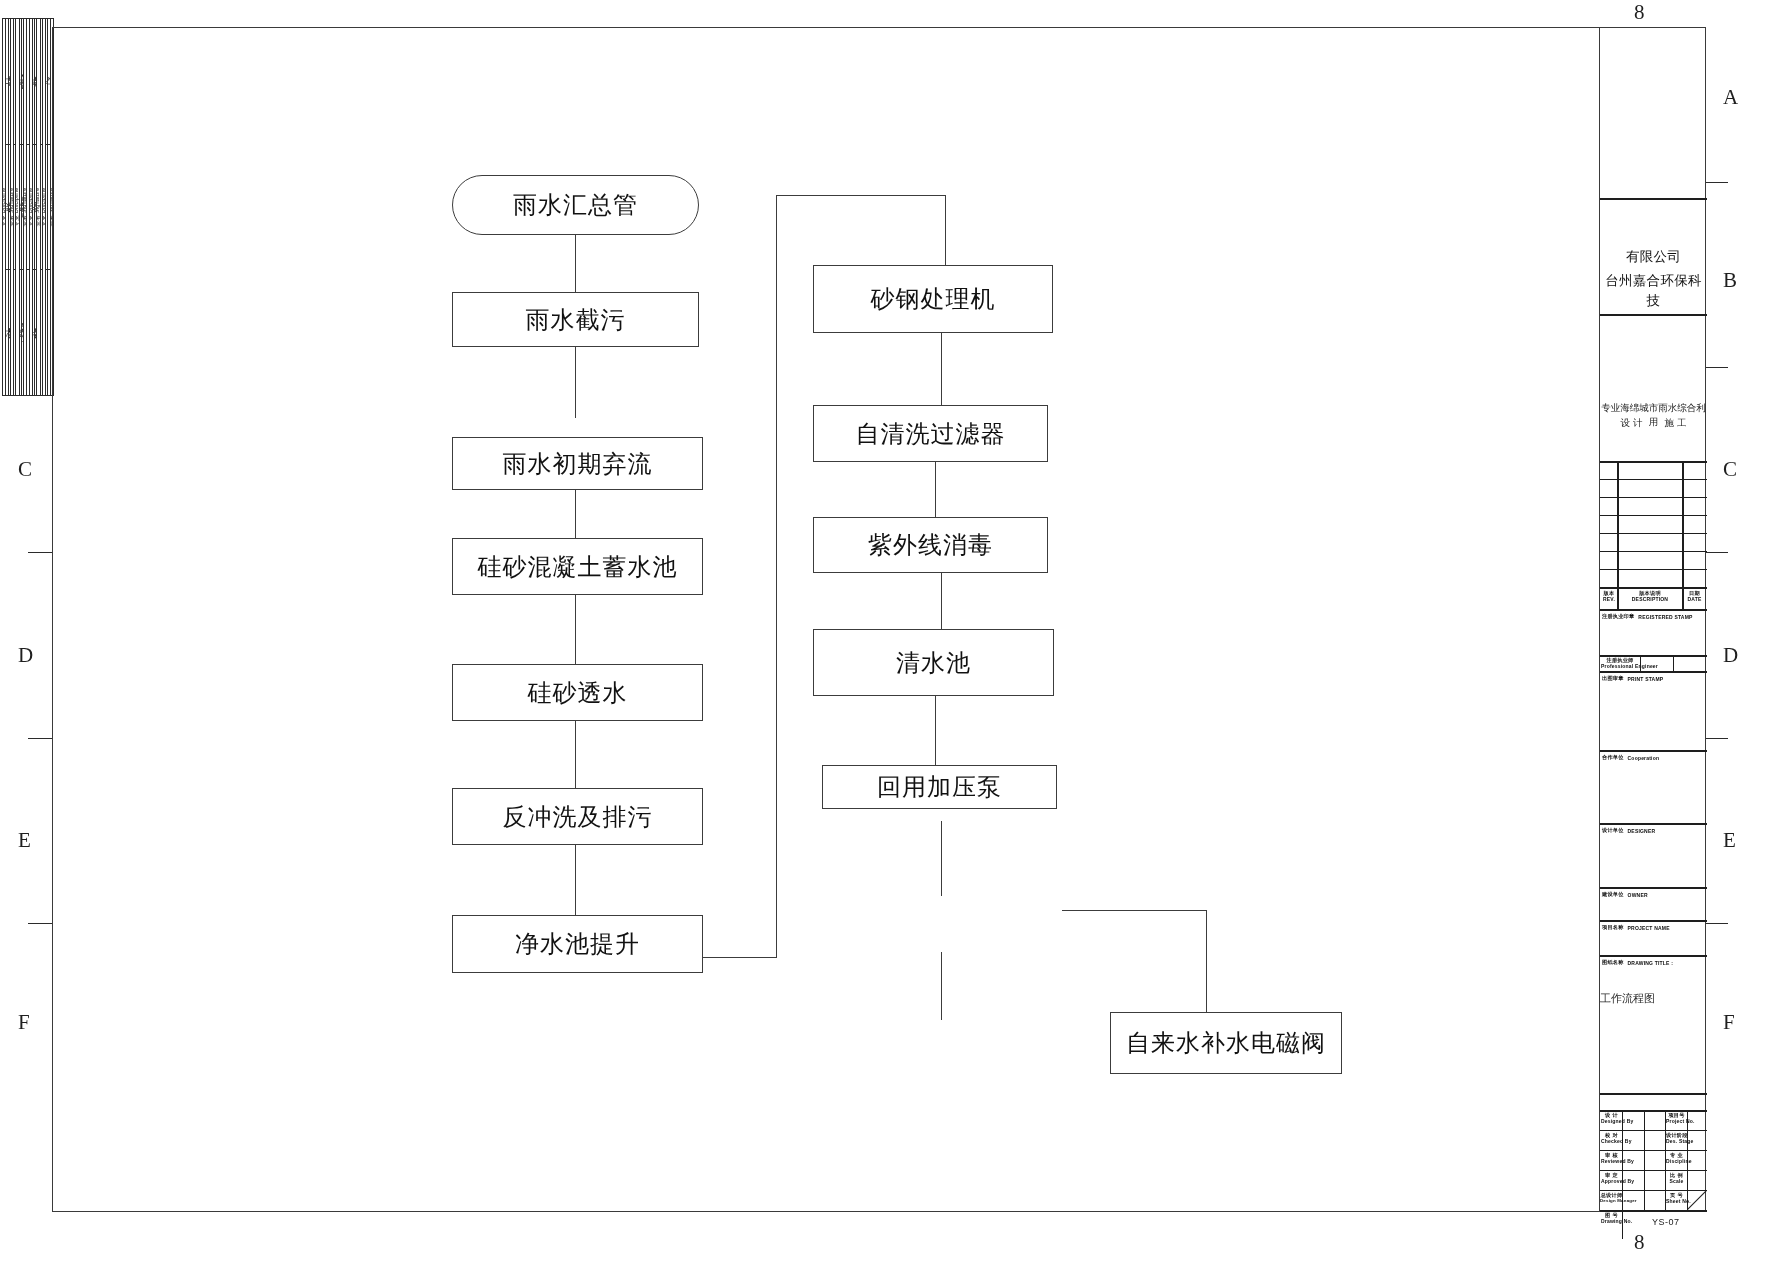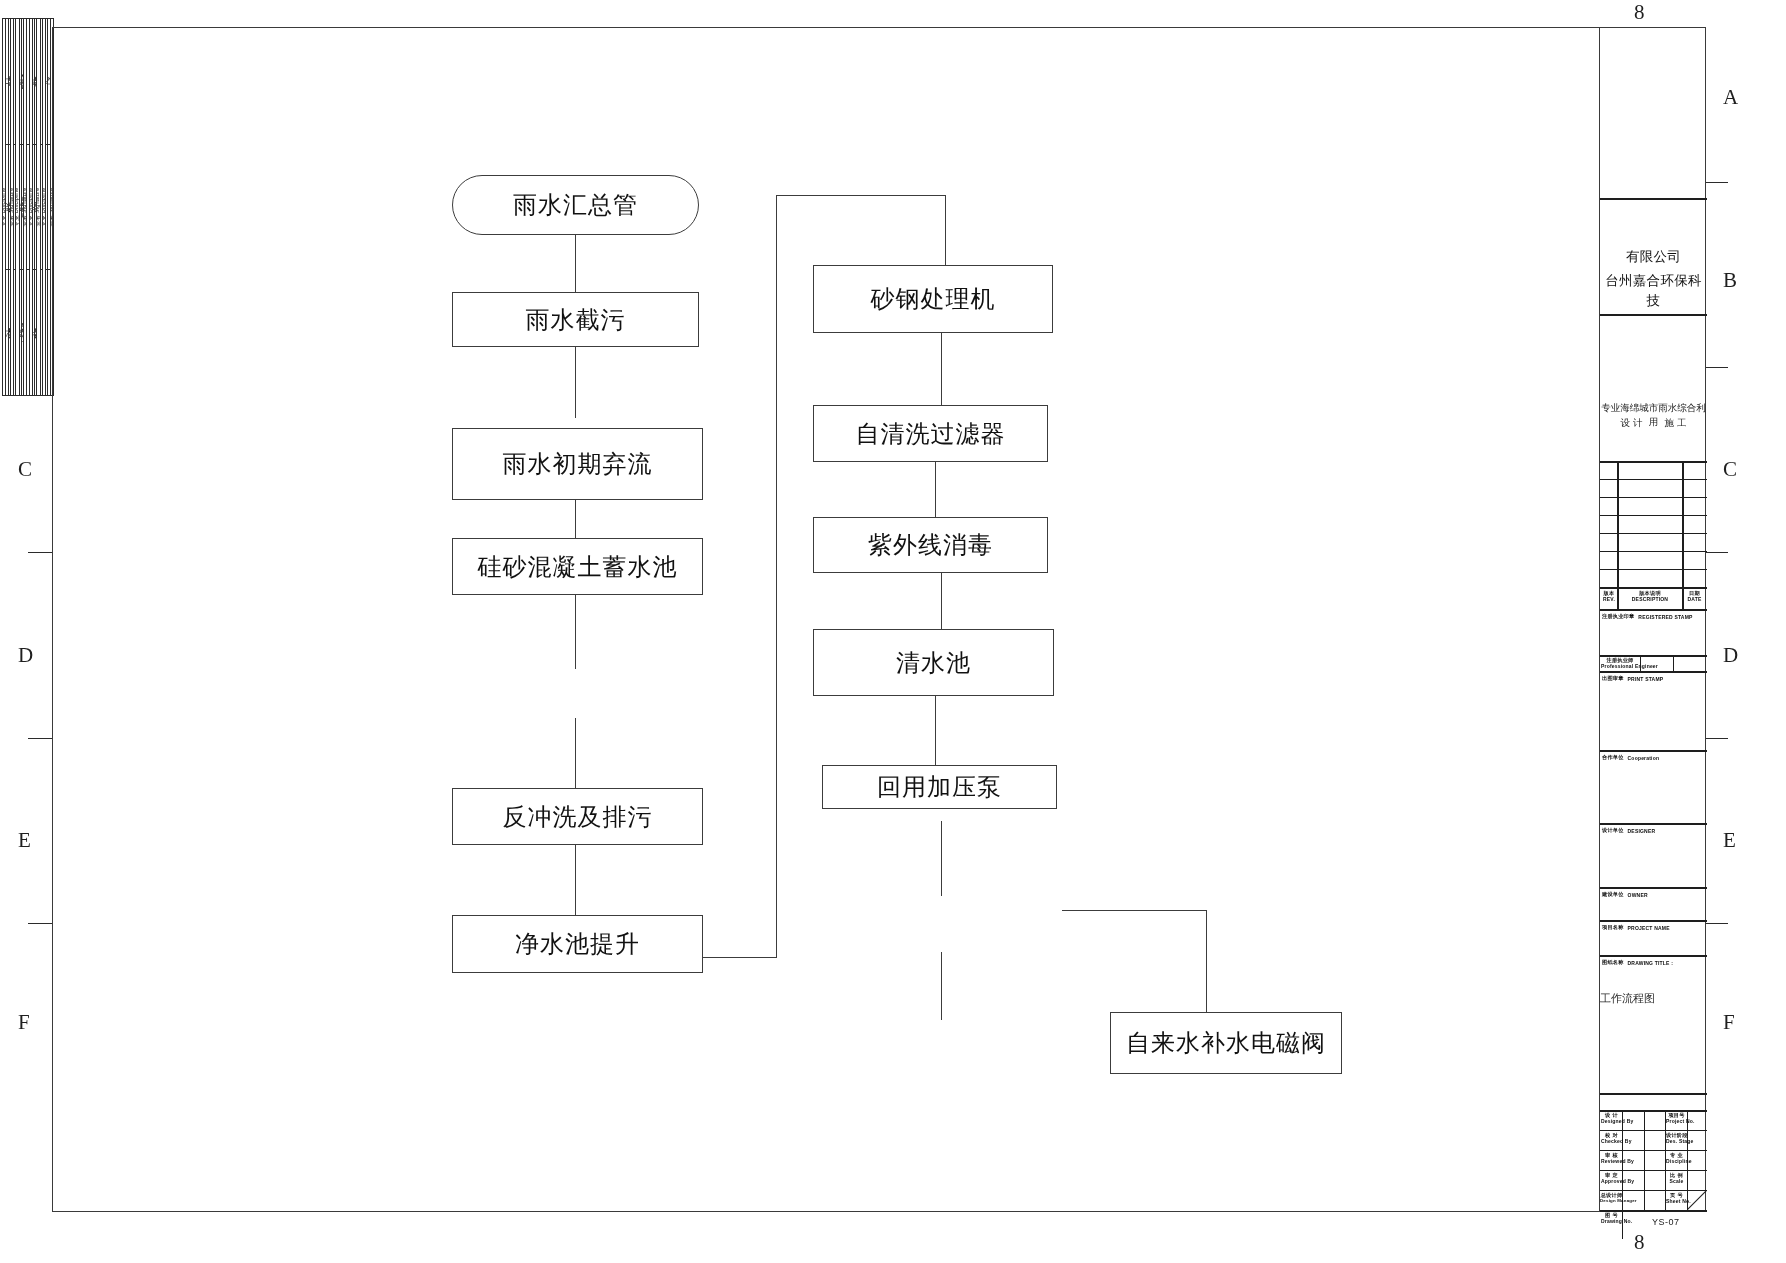--- a/index.html
+++ b/index.html
@@ -383,24 +383,25 @@
     <div class="conn v" style="left:941px;top:821px;height:75px;"></div>
     <div class="conn v" style="left:941px;top:952px;height:68px;"></div>
 
     <div class="conn h" style="left:1062px;top:910px;width:145px;"></div>
     <div class="conn v" style="left:1206px;top:910px;height:102px;"></div>
 
     <div class="node term" style="left:452px;top:175px;width:247px;height:60px;">雨水汇总管</div>
 
     <div class="node" style="left:452px;top:292px;width:247px;height:55px;">雨水截污</div>
 
-    <div class="node" style="left:452px;top:428px;width:251px;height:72px;">雨水初期弃流</div>
+    <div class="node" style="left:452px;top:437px;width:251px;height:53px;">雨水初期弃流</div>
 
     <div class="node" style="left:452px;top:538px;width:251px;height:57px;">硅砂混凝土蓄水池</div>
 
+    <div class="node" style="left:452px;top:664px;width:251px;height:57px;">硅砂透水</div>
 
     <div class="node" style="left:452px;top:788px;width:251px;height:57px;">反冲洗及排污</div>
 
     <div class="node" style="left:452px;top:915px;width:251px;height:58px;">净水池提升</div>
 
     <div class="node" style="left:813px;top:265px;width:240px;height:68px;">砂钢处理机</div>
 
     <div class="node" style="left:813px;top:405px;width:235px;height:57px;">自清洗过滤器</div>
 
     <div class="node" style="left:813px;top:517px;width:235px;height:56px;">紫外线消毒</div>

